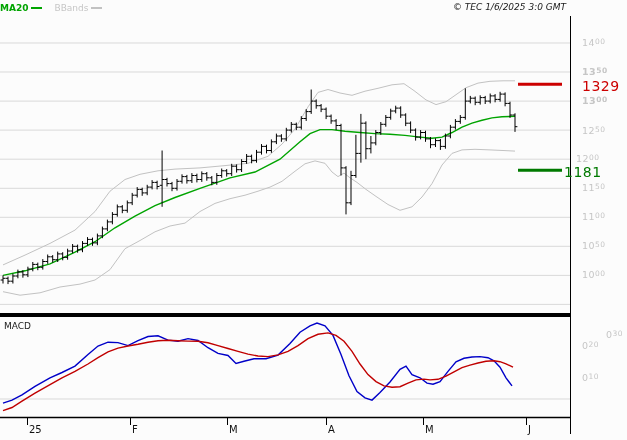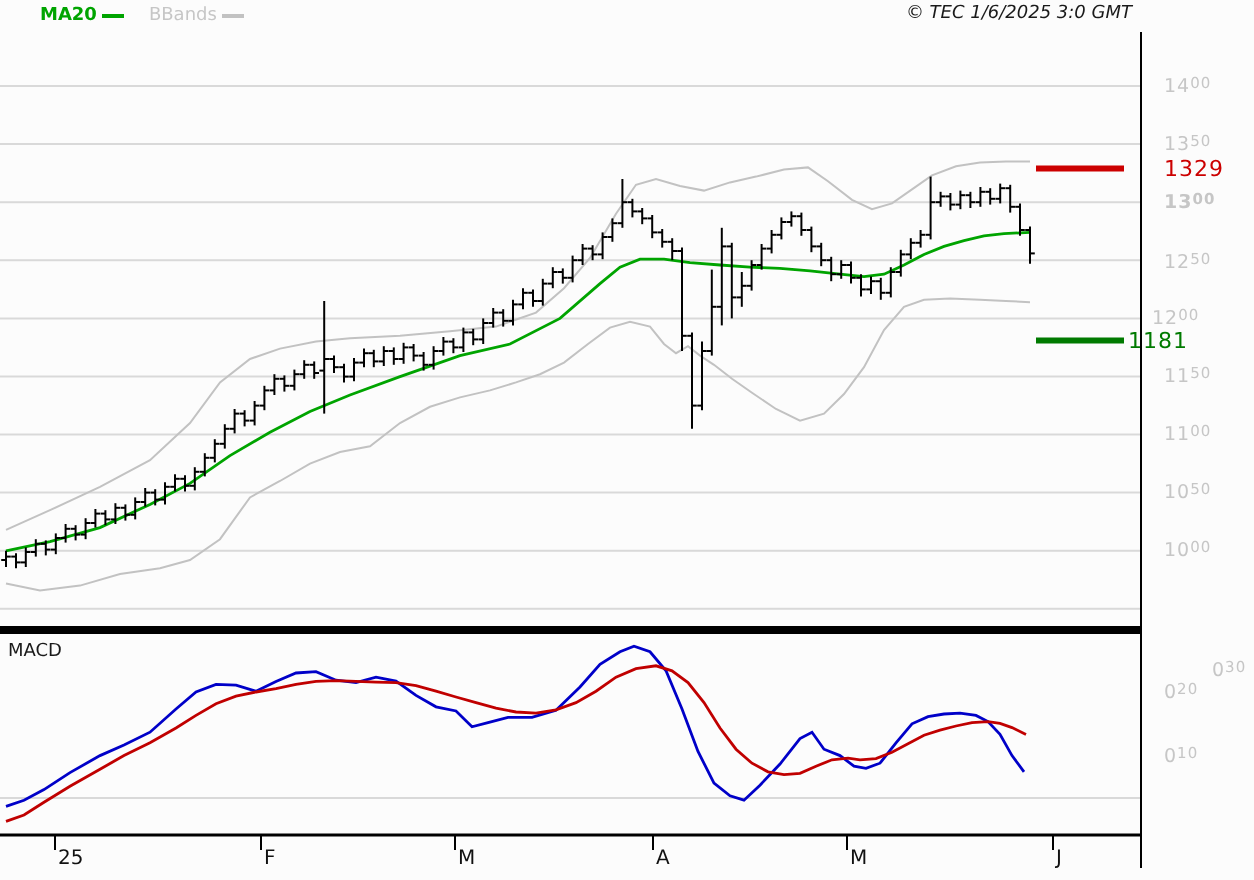--- a/index.html
+++ b/index.html
@@ -1,29 +1,29 @@
 <!DOCTYPE html>
 <html><head>
 <meta charset="utf-8">
 <style>
   html,body{margin:0;padding:0;background:#fcfcfc;}
   .root{position:relative;width:627px;height:440px;background:#fcfcfc;overflow:hidden;
         font-family:"DejaVu Sans",sans-serif;}
-  .legend{position:absolute;left:20px;top:2px;display:flex;align-items:center;height:12px;}
+  .legend{position:absolute;left:0;top:2px;display:flex;align-items:center;height:12px;}
   .lg-ma20{font-size:9px;font-weight:bold;letter-spacing:0px;}
   .lg-bb{font-size:9px;margin-left:12px;}
   .dash{display:inline-block;width:11px;height:2px;margin-left:3px;}
   .copyright{position:absolute;top:2px;right:61px;font-size:9px;font-style:italic;color:#1a1a1a;}
   .macd-title{position:absolute;left:4px;top:321px;font-size:9px;color:#1a1a1a;text-align:right;}
   #plot{position:absolute;left:0;top:0;}
   #labels div{position:absolute;white-space:nowrap;}
   .axlab{font-size:9.5px;letter-spacing:0.5px;}
   .axlab .sup{font-size:7.5px;vertical-align:2px;letter-spacing:0.5px;}
   .xlab{font-size:10px;color:#111;}
-  .lvl{font-size:11px;letter-spacing:0.5px;text-align:right;}
+  .lvl{font-size:14px;letter-spacing:0.5px;text-align:right;}
 </style>
 </head>
 <body>
 
 <div class="root">
   <div class="legend">
     <span class="lg-ma20" style="color: rgb(0, 164, 0);">MA20</span>
     <span class="dash" id="ma-dash" style="background: rgb(0, 164, 0);"></span>
     <span class="lg-bb" style="color: rgb(198, 198, 198);">BBands</span>
     <span class="dash" id="bb-dash" style="background: rgb(194, 194, 194);"></span>
@@ -574,21 +574,21 @@
       <line x1="130.5" x2="130.5" y1="418" y2="425" stroke="#000000"></line>
       <line x1="227.5" x2="227.5" y1="418" y2="425" stroke="#000000"></line>
       <line x1="326.5" x2="326.5" y1="418" y2="425" stroke="#000000"></line>
       <line x1="423.5" x2="423.5" y1="418" y2="425" stroke="#000000"></line>
       <line x1="526.5" x2="526.5" y1="418" y2="425" stroke="#000000"></line>
       <polyline points="3,403.2 12,400.1 22,394.8 35,386.3 50,377.8 62,372.5 75,366.1 88,354.5 98,346.0 108,342.2 118,342.6 128,345.6 138,340.7 148,336.5 158,335.8 168,340.1 178,341.3 188,338.6 198,340.5 208,347.7 218,353.4 228,355.5 236,363.4 244,361.3 254,358.7 266,358.7 278,355.1 290,343.5 300,332.2 310,325.9 317,323.1 325,325.9 333,335.4 341,354.5 349,375.7 357,391.6 365,397.9 372,400.1 380,392.6 390,382.0 400,369.3 406,366.1 412,374.6 420,377.8 427,383.1 433,384.2 440,381.6 448,371.4 456,361.9 464,358.3 472,357.0 480,356.6 488,357.7 494,360.8 500,367.2 506,377.8 512,385.9" fill="none" stroke="#0000c8" stroke-width="1.4"></polyline>
       <polyline points="3,410.7 12,407.5 22,401.1 35,393.1 50,384.6 62,377.8 75,371.4 88,364.0 98,357.7 108,351.9 118,348.1 128,346.0 138,344.3 148,342.2 158,340.7 168,340.3 178,340.7 188,341.1 198,341.3 208,342.8 218,345.6 228,348.5 238,351.3 248,354.1 258,356.0 268,356.6 278,354.9 288,351.3 298,345.6 308,338.6 318,334.3 328,332.9 336,335.4 344,341.3 352,351.3 360,364.0 368,374.6 376,381.6 384,385.9 392,387.3 400,386.7 408,383.1 416,379.9 424,379.1 430,379.9 438,379.3 446,376.1 454,371.9 462,367.6 470,365.1 478,363.0 486,361.3 494,360.8 500,361.7 506,363.8 513,367.2" fill="none" stroke="#c00000" stroke-width="1.4"></polyline>
     </svg>
   <div id="labels">
       <div class="axlab" style="left: 582px; top: 37px; color: rgb(198, 198, 198);"><span>14</span><span class="sup">00</span></div>
-      <div class="axlab" style="left: 582px; top: 66.05px; color: rgb(198, 198, 198);"><span>13</span><span class="sup">50</span></div>
+      <div class="axlab" style="left: 582px; top: 66.05px; color: rgb(198, 198, 198); font-weight: bold;"><span>13</span><span class="sup">50</span></div>
       <div class="axlab" style="left: 582px; top: 95.1px; color: rgb(198, 198, 198); font-weight: bold;"><span>13</span><span class="sup">00</span></div>
       <div class="axlab" style="left: 582px; top: 125px; color: rgb(198, 198, 198);"><span>12</span><span class="sup">50</span></div>
       <div class="axlab" style="left: 576px; top: 153.2px; color: rgb(198, 198, 198);"><span>12</span><span class="sup">00</span></div>
       <div class="axlab" style="left: 582px; top: 182.25px; color: rgb(198, 198, 198);"><span>11</span><span class="sup">50</span></div>
       <div class="axlab" style="left: 582px; top: 211.3px; color: rgb(198, 198, 198);"><span>11</span><span class="sup">00</span></div>
       <div class="axlab" style="left: 582px; top: 240.35px; color: rgb(198, 198, 198);"><span>10</span><span class="sup">50</span></div>
       <div class="axlab" style="left: 582px; top: 269.4px; color: rgb(198, 198, 198);"><span>10</span><span class="sup">00</span></div>
       <div class="axlab" style="left: 582px; top: 329.4px; color: rgb(198, 198, 198); margin-left: 24px;"><span>0</span><span class="sup">30</span></div>
       <div class="axlab" style="left: 582px; top: 340px; color: rgb(198, 198, 198);"><span>0</span><span class="sup">20</span></div>
       <div class="axlab" style="left: 582px; top: 371.8px; color: rgb(198, 198, 198);"><span>0</span><span class="sup">10</span></div>

